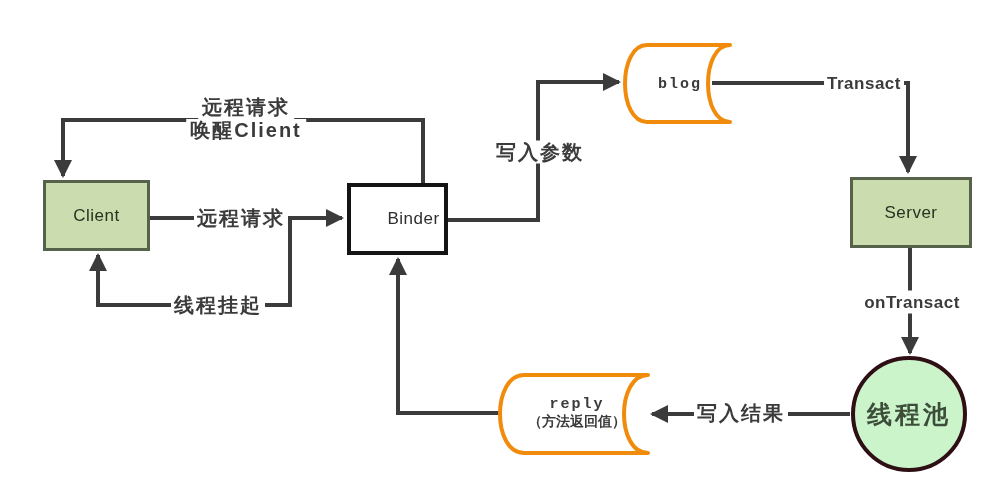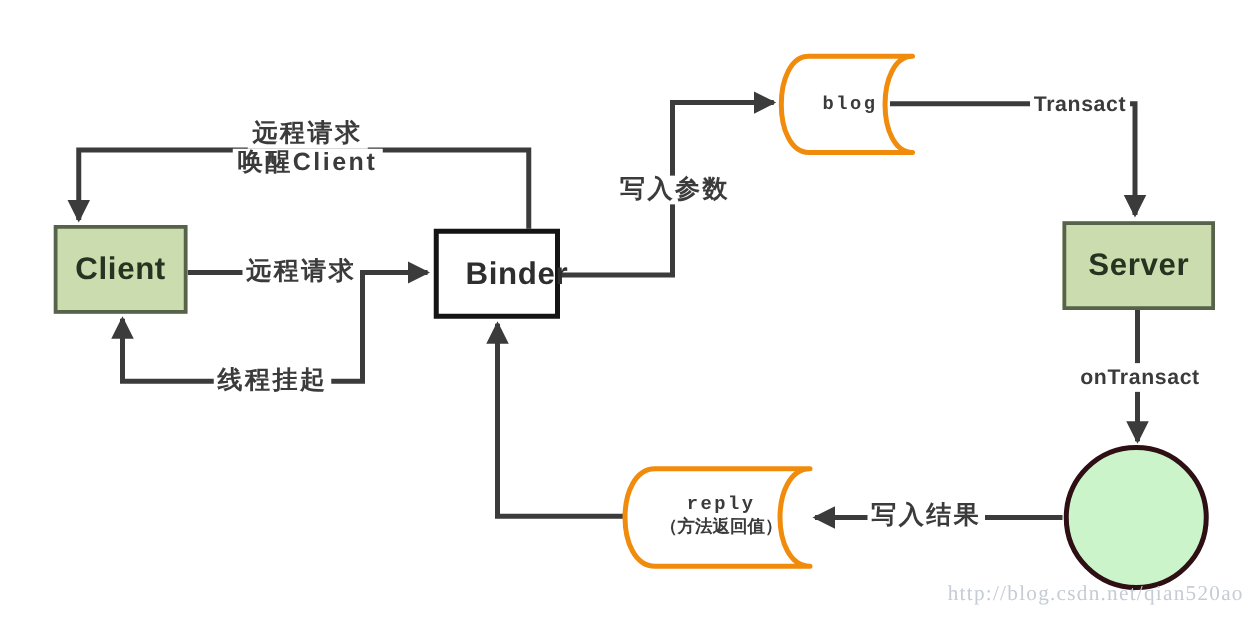--- a/index.html
+++ b/index.html
@@ -3,21 +3,21 @@
 <meta charset="utf-8">
 <style>
   html,body{margin:0;padding:0;background:#fff;}
   #canvas{
     position:relative;width:1002px;height:502px;background:#ffffff;
     font-family:"Liberation Sans","DejaVu Sans",sans-serif;overflow:hidden;
   }
   #wires{position:absolute;left:0;top:0;width:1002px;height:502px;}
   .node{
     position:absolute;box-sizing:border-box;display:flex;align-items:center;justify-content:center;
-    font-weight:bold;font-size:25px;color:#263320;letter-spacing:0.5px;
+    font-weight:normal;font-size:17px;color:#263320;letter-spacing:0.5px;
   }
   .green{background:#cbddae;border:3px solid #566249;}
   .white{background:#ffffff;border:4px solid #141414;color:#2e2e2e;padding-left:32px;}
   .elabel{
     position:absolute;transform:translate(-50%,-50%);white-space:nowrap;
     font-weight:bold;font-size:20px;color:#3b3b3b;letter-spacing:2px;
     background:#fff;padding:0 3px;line-height:23px;text-align:center;
   }
   .elatin{
     font-family:"Liberation Sans","DejaVu Sans",sans-serif;font-size:17px;letter-spacing:0.5px;text-align:right;
@@ -106,16 +106,16 @@
 
   <div class="elabel" style="left:741px;top:413px;">写入结果</div>
 
   <div class="store-label mono" style="left:680px;top:84px;">blog</div>
 
   <div class="store-label" style="left:577px;top:413px;">
     <div class="mono">reply</div>
     <div class="sub">（方法返回值）</div>
   </div>
 
+  <div class="pool-label" style="left:909px;top:414px;">线程池</div>
 
-  <div id="watermark">http://blog.csdn.net/qian520ao</div>
 
 </div>
 
 </body></html>

